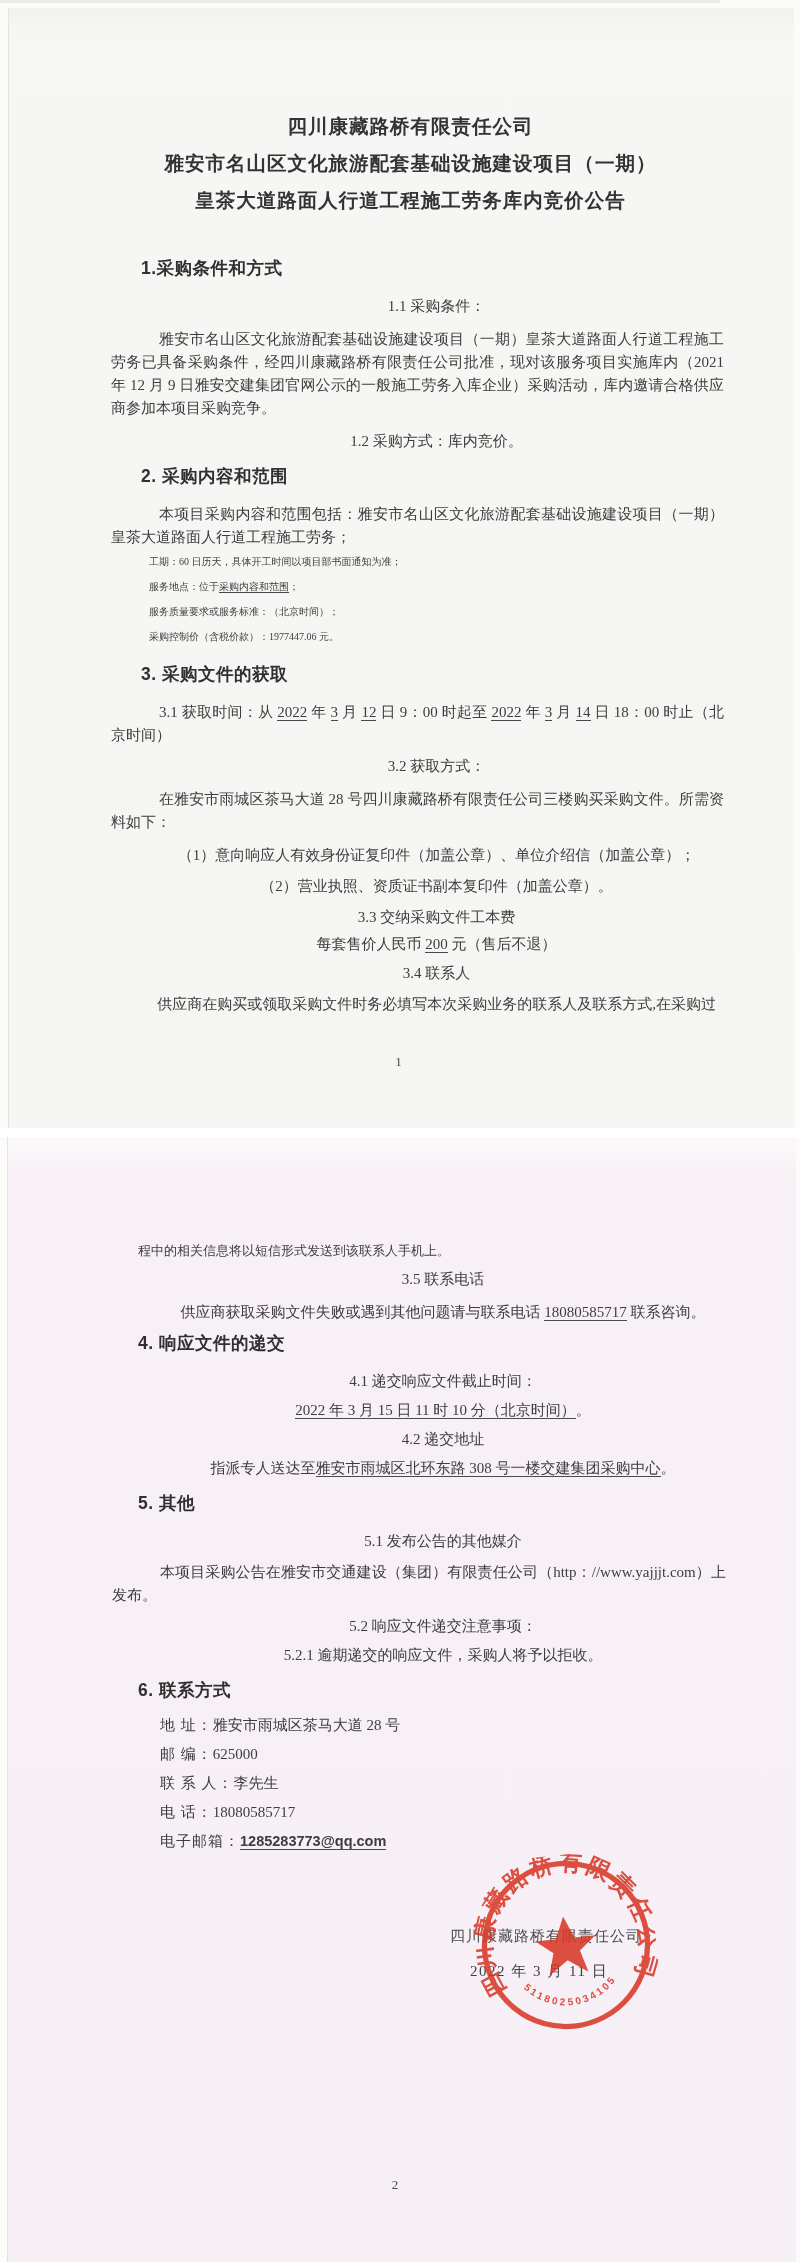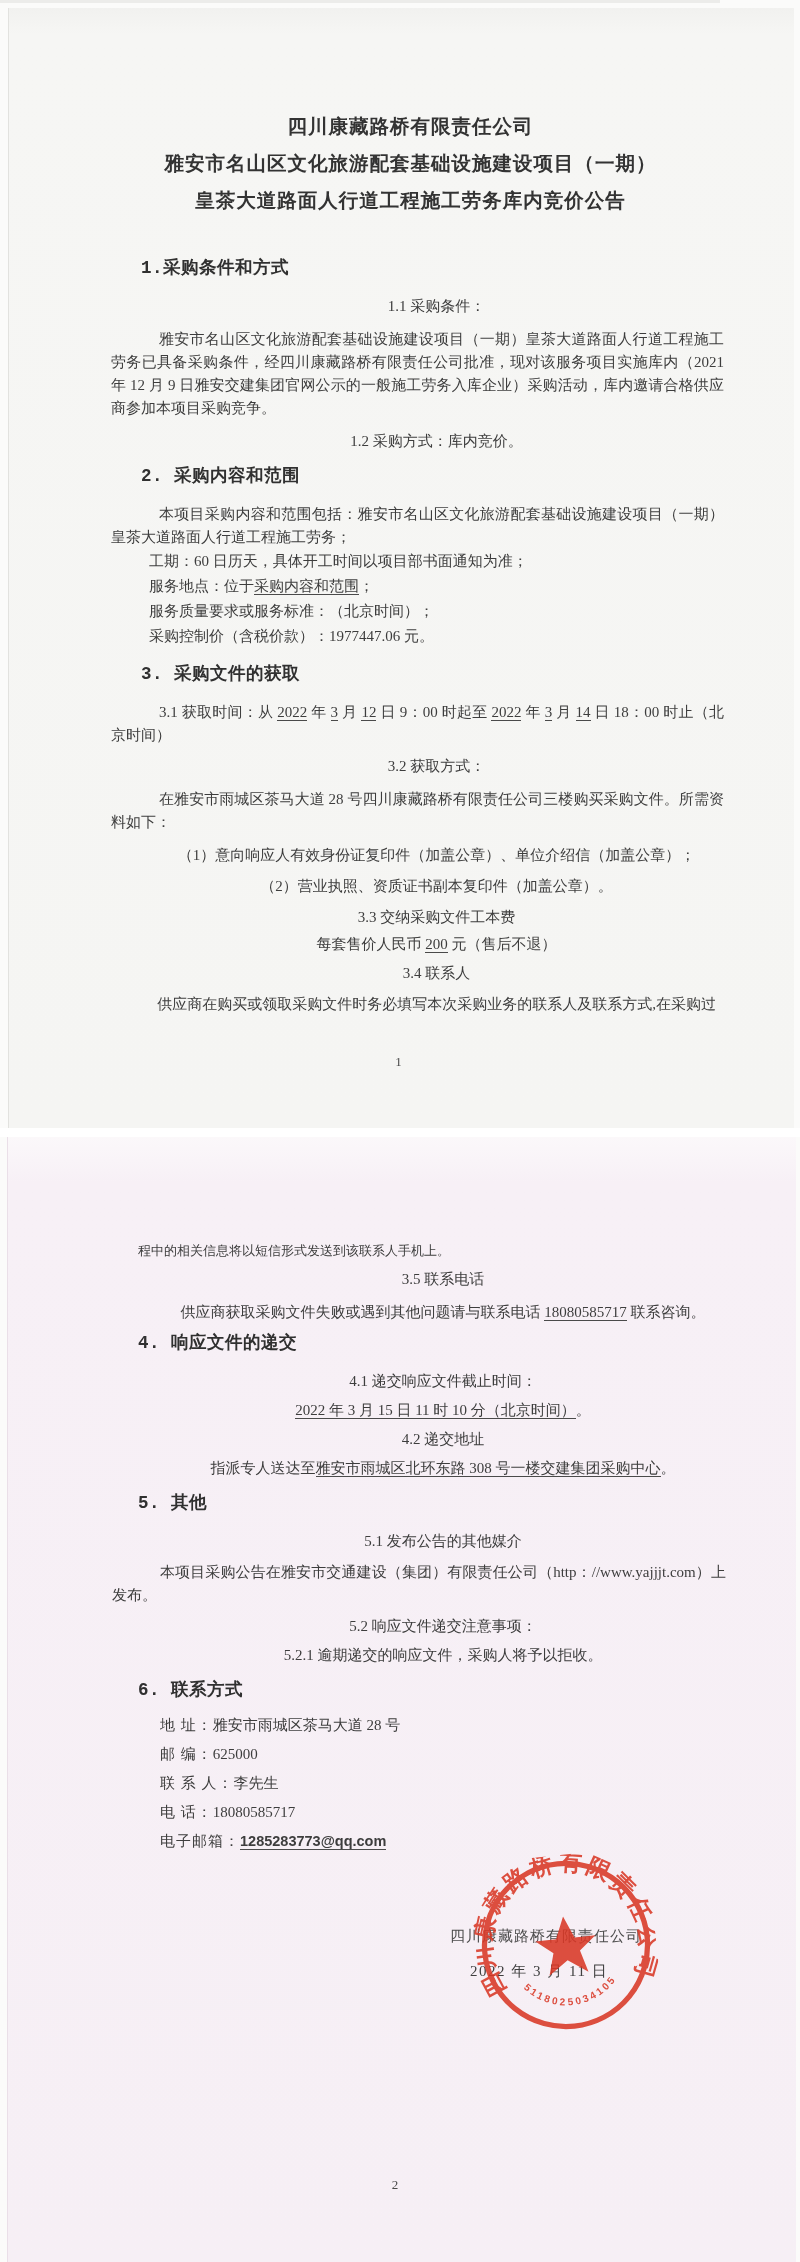--- a/index.html
+++ b/index.html
@@ -24,24 +24,24 @@
   .page-gap{position:absolute;left:0;top:1128px;width:800px;height:9px;background:#ffffff;}
   .page2{
     left:7px;top:1137px;width:789px;height:1125px;
     background:linear-gradient(180deg,#fbf8fa 0,#f7f0f6 46px,#f6eff5 100%);
     border-left:1px solid #eadfe8;
     padding:102px 70px 0 104px;
   }
 
   .doc-title{font-family:"Liberation Sans", sans-serif;font-weight:700;font-size:19.5px;
     line-height:37px;text-align:center;color:#333;letter-spacing:1px;margin:0 0 36px -14px;}
-  .h{font-family:Liberation Mono, monospace;font-weight:700;font-size:17.5px;
+  .h{font-family:Liberation Sans, sans-serif;font-weight:700;font-size:17.5px;
     color:#303030;line-height:26px;margin:12px 0 14px 30px;letter-spacing:0.5px;}
   .page2 .h{margin-left:26px;}
-  .sub{font-size:15px;line-height:25px;margin:0 0 8px 38px;}
+  .sub{font-size:10px;line-height:25px;margin:0 0 8px 38px;}
   .para{font-size:15px;line-height:23px;text-align:justify;text-indent:3.2em;margin:0 0 10px 0;}
   .line23{font-size:15px;line-height:23px;margin:0 0 8px 38px;text-align:center;}
   .page2 .line23{margin-left:48px;}
   .flush{font-size:13px;line-height:23px;margin:0 0 6px 26px;}
   .u{border-bottom:1px solid #4a4a4a;}
   .mb10{margin-bottom:10px;} .mb14{margin-bottom:14px;} .mb4{margin-bottom:4px;} .mb6{margin-bottom:6px;}
   .mt10{margin-top:10px;} .mt4{margin-top:4px;} .mt6{margin-top:6px;}
   .tight{margin-bottom:0;}
 
   .page-no{position:absolute;left:0;right:0;text-align:center;font-size:13px;color:#4a4a4a;}

